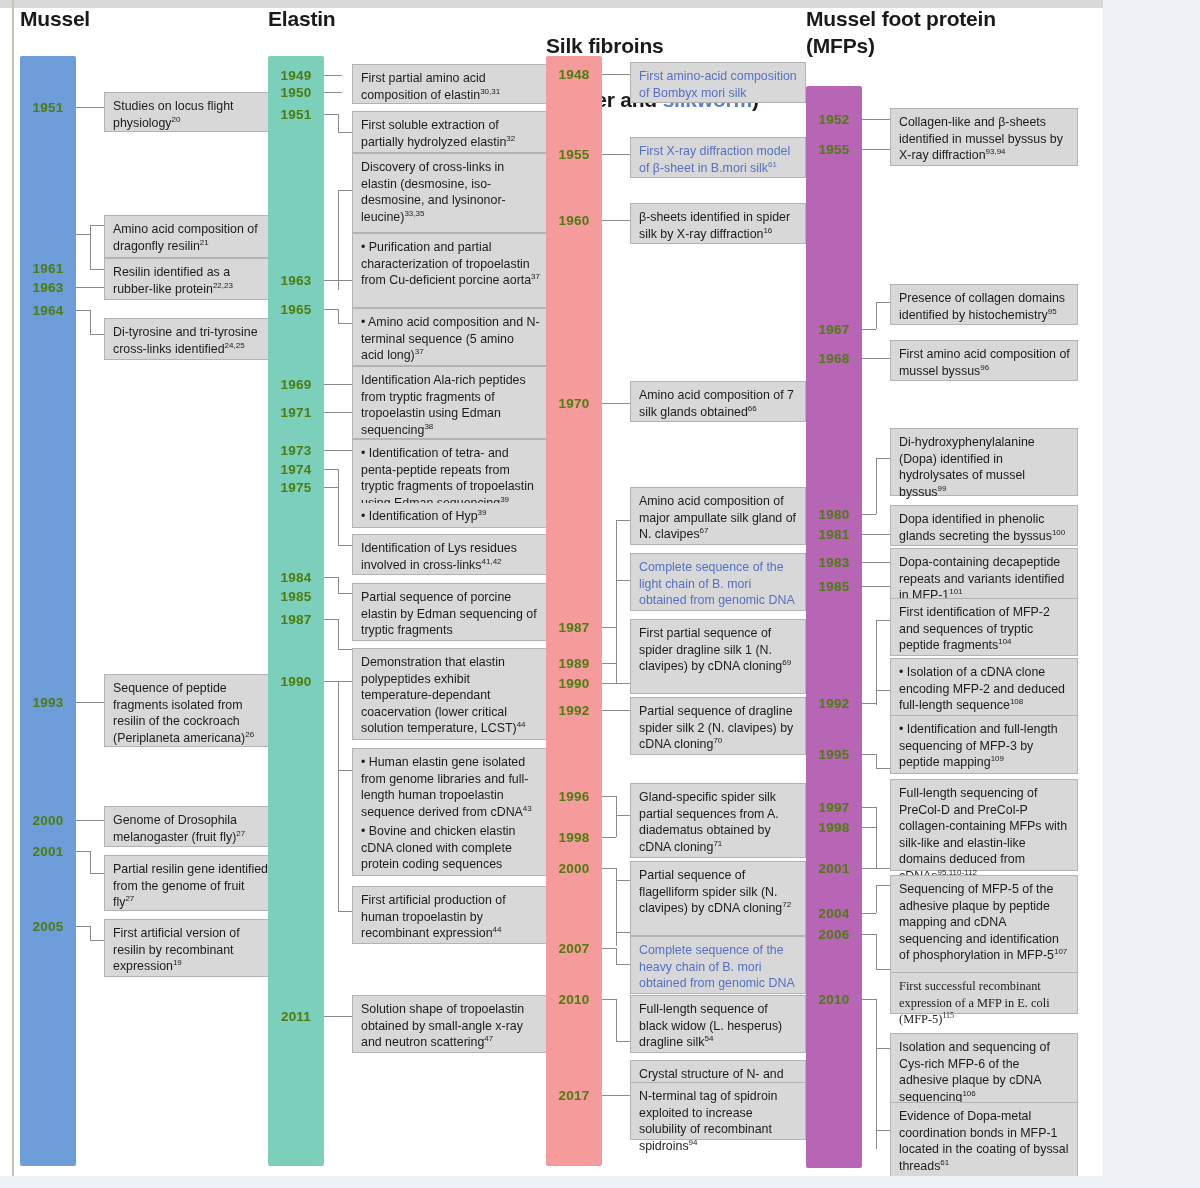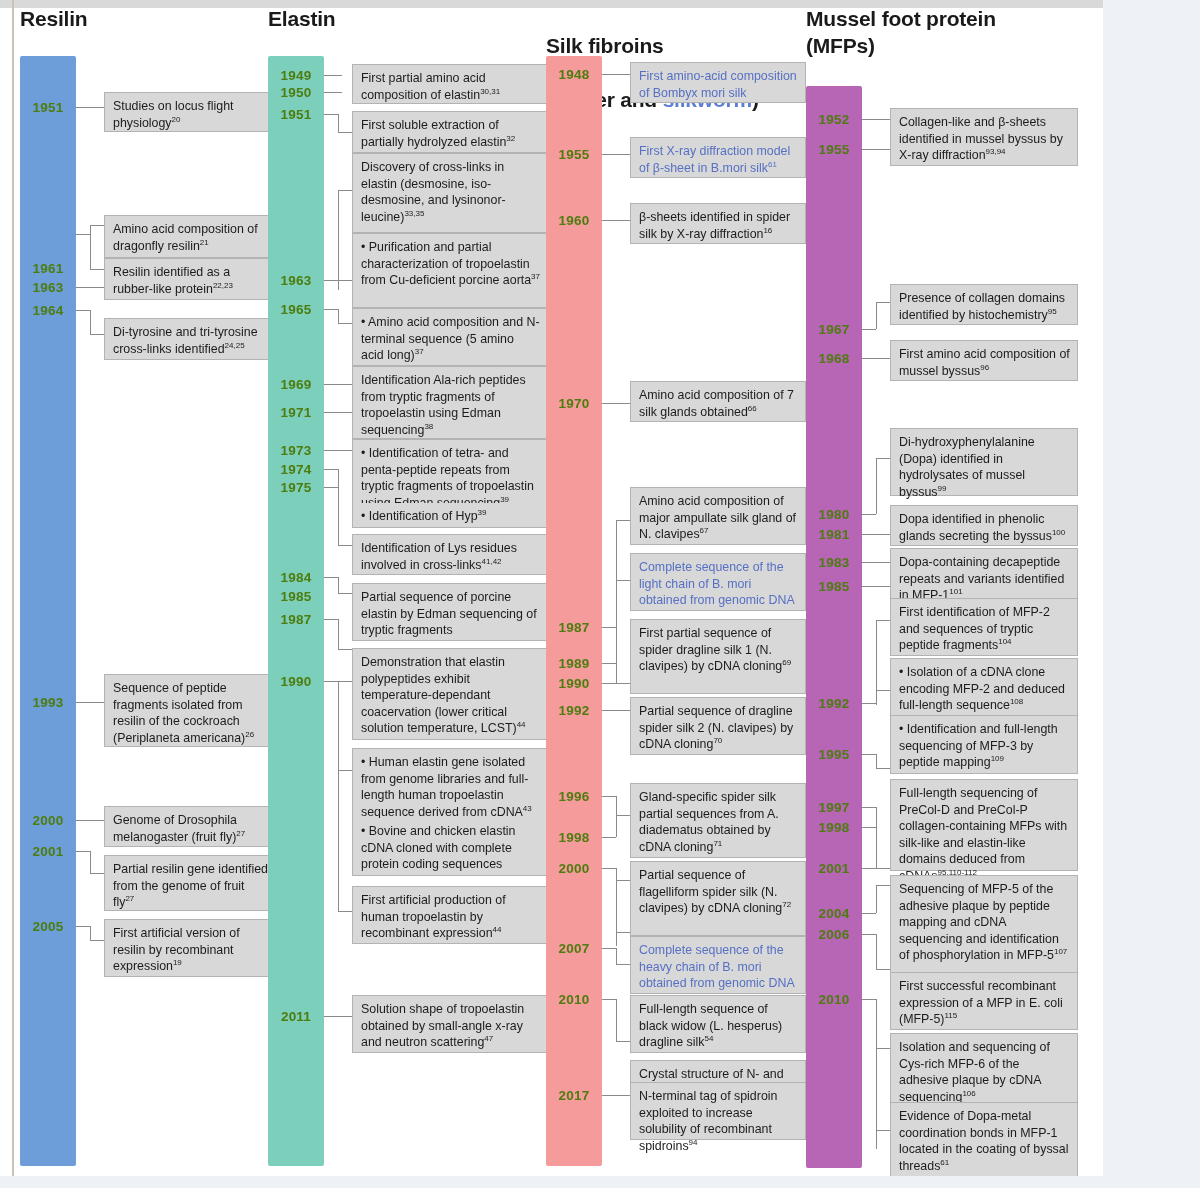--- a/index.html
+++ b/index.html
@@ -86,21 +86,21 @@
 
 <div id="page">
   <div class="page-edge-right"></div>
   <div class="page-edge-bottom"></div>
 
   <div class="sheet">
     <div class="top-band"></div>
     <div class="left-rule"></div>
 
     <div class="column" style="left:14px;width:250px;">
-      <div class="col-header" style="left:6px;top:6px;">Resilin</div>
+      <div class="col-header" style="left:6px;top:6px;">Mussel</div>
       <div class="spine" style="left:6px;top:56px;height:1110px;background:#6d9ed9;"></div>
 
       <div class="year" style="left:6px;top:101px;">1951</div>
       <div class="year" style="left:6px;top:228px;margin-top:34px;">1961</div>
       <div class="year" style="left:6px;top:281px;">1963</div>
       <div class="year" style="left:6px;top:304px;">1964</div>
       <div class="year" style="left:6px;top:696px;">1993</div>
       <div class="year" style="left:6px;top:814px;">2000</div>
       <div class="year" style="left:6px;top:845px;">2001</div>
       <div class="year" style="left:6px;top:920px;">2005</div>
@@ -329,19 +329,19 @@
       <div class="event" style="left:88px;top:284px;width:188px;height:41px;">Presence of collagen domains identified by histochemistry<span class="sup">95</span></div>
       <div class="event" style="left:88px;top:340px;width:188px;height:41px;">First amino acid composition of mussel byssus<span class="sup">96</span></div>
       <div class="event" style="left:88px;top:428px;width:188px;height:68px;">Di-hydroxyphenylalanine (Dopa) identified in hydrolysates of mussel byssus<span class="sup">99</span></div>
       <div class="event" style="left:88px;top:505px;width:188px;height:41px;">Dopa identified in phenolic glands secreting the byssus<span class="sup">100</span></div>
       <div class="event" style="left:88px;top:548px;width:188px;height:58px;">Dopa-containing decapeptide repeats and variants identified in MFP-1<span class="sup">101</span></div>
       <div class="event" style="left:88px;top:598px;width:188px;height:58px;">First identification of MFP-2 and sequences of tryptic peptide fragments<span class="sup">104</span></div>
       <div class="event" style="left:88px;top:658px;width:188px;height:58px;">• Isolation of a cDNA clone encoding MFP-2 and deduced full-length sequence<span class="sup">108</span></div>
       <div class="event" style="left:88px;top:716px;width:188px;height:58px;border-top:none;">• Identification and full-length sequencing of MFP-3 by peptide mapping<span class="sup">109</span></div>
       <div class="event" style="left:88px;top:779px;width:188px;height:92px;">Full-length sequencing of PreCol-D and PreCol-P collagen-containing MFPs with silk-like and elastin-like domains deduced from cDNAs<span class="sup">95,110-112</span></div>
       <div class="event" style="left:88px;top:875px;width:188px;height:104px;">Sequencing of MFP-5 of the adhesive plaque by peptide mapping and cDNA sequencing and identification of phosphorylation in MFP-5<span class="sup">107</span></div>
-      <div class="event" style="left:88px;top:972px;width:188px;height:58px;">First successful recombinant expression of a MFP in E. coli (MFP-5)<span class="sup">115</span></div>
+      <div class="event" style="left:88px;top:972px;width:188px;height:42px;font-family:Liberation Serif, serif;">First successful recombinant expression of a MFP in E. coli (MFP-5)<span class="sup">115</span></div>
       <div class="event" style="left:88px;top:1033px;width:188px;height:75px;">Isolation and sequencing of Cys-rich MFP-6 of the adhesive plaque by cDNA sequencing<span class="sup">106</span></div>
       <div class="event" style="left:88px;top:1102px;width:188px;height:75px;">Evidence of Dopa-metal coordination bonds in MFP-1 located in the coating of byssal threads<span class="sup">61</span></div>
     </div>
 
   </div>
 </div>
 
 </body></html>

